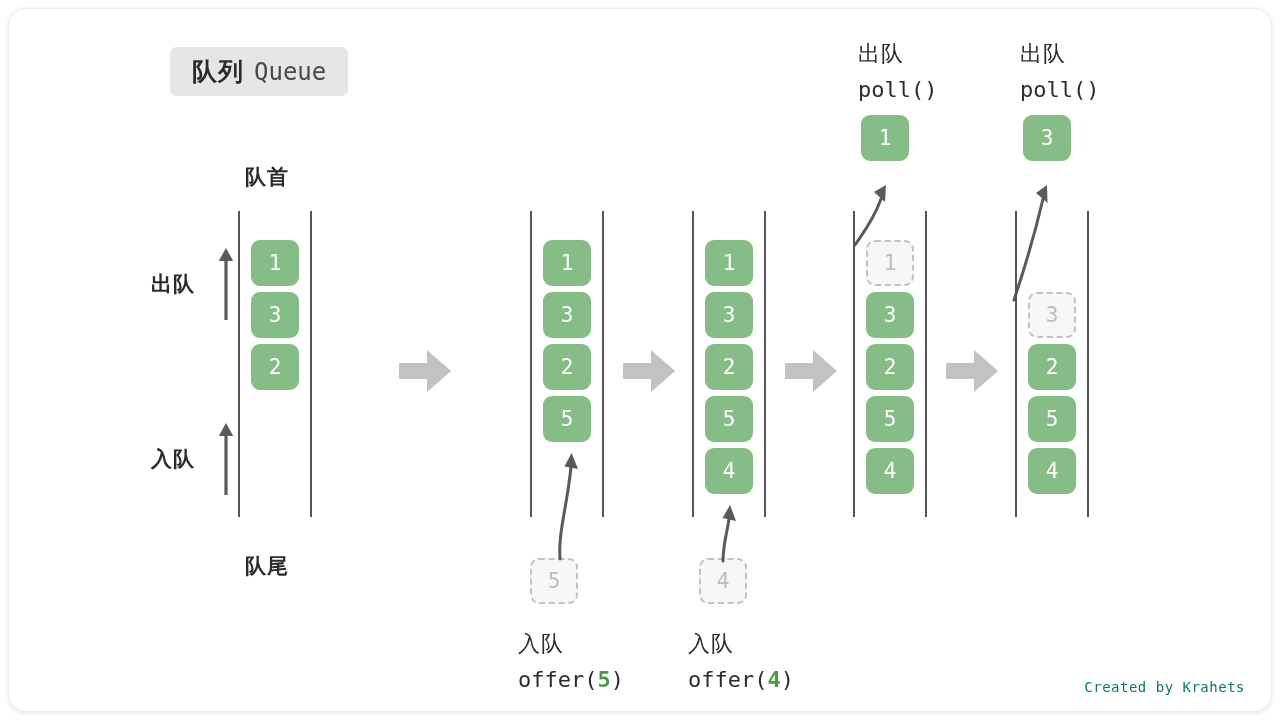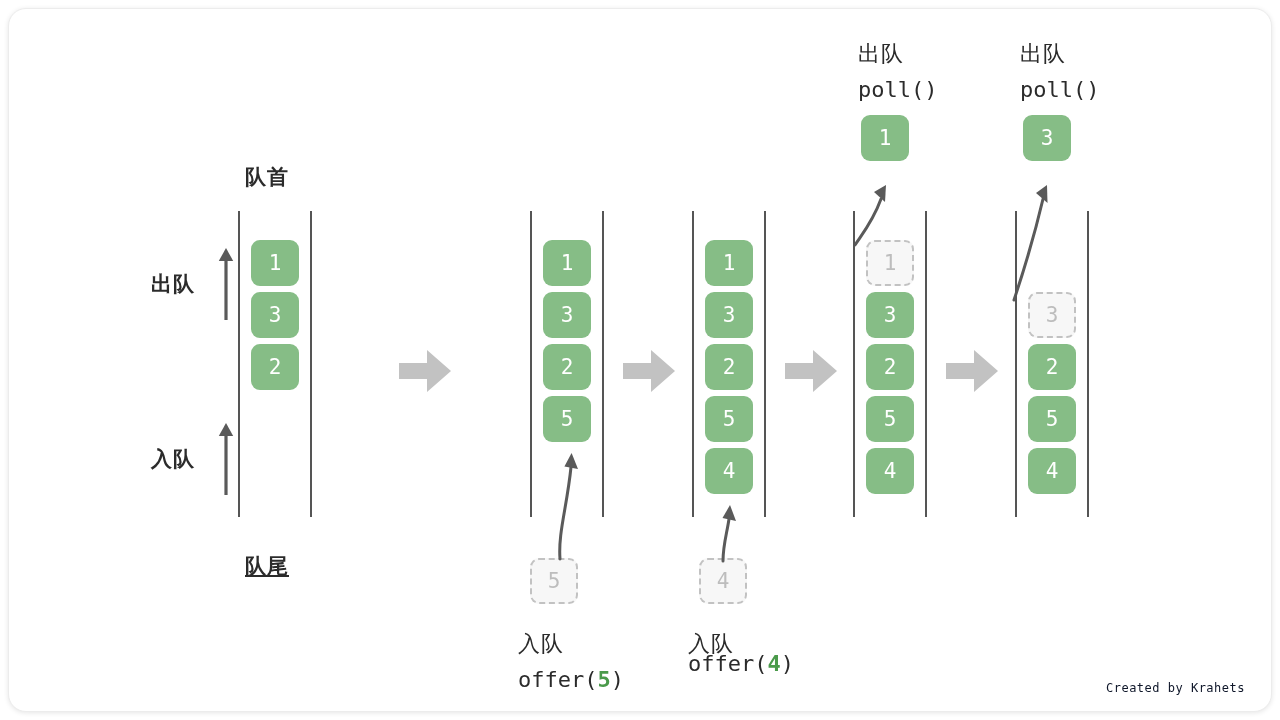--- a/index.html
+++ b/index.html
@@ -79,35 +79,38 @@
   
   .uparrow { position: absolute; }
 
   
   .chev { position: absolute; }
 
   .watermark {
     position: absolute;
     right: 28px; bottom: 18px;
     font-family: "DejaVu Sans Mono", "Liberation Mono", monospace;
-    font-size: 12px;
-    color: #0f172a;
+    font-size: 14px;
+    color: #0f766e;
     letter-spacing: 0.5px;
   }
   svg { overflow: visible; display: block; }
 </style>
 </head>
 <body>
 
 <div id="card">
   <div id="stage">
 
+    <div class="title-chip">
+      <span class="title-cn">队列</span><span class="title-en">Queue</span>
+    </div>
 
     <div class="lbl cn-bold" style="left:236px; top:154px;">队首</div>
-    <div class="lbl cn-bold" style="left:236px; top:543px;text-decoration:underline;">队尾</div>
+    <div class="lbl cn-bold" style="left:236px; top:543px;">队尾</div>
 
     <div class="lbl cn-bold" style="left:142px; top:261px;">出队</div>
     <div class="uparrow" style="left:206px; top:235px;">
       <svg width="22" height="76" viewBox="0 0 22 76">
         <path d="M11 76 L11 14" stroke="#5a5a5a" stroke-width="3.2" fill="none"></path>
         <path d="M11 4 L18.2 17 L3.8 17 Z" fill="#5a5a5a"></path>
       </svg>
     </div>
 
     <div class="lbl cn-bold" style="left:142px; top:436px;">入队</div>
@@ -167,21 +170,21 @@
       <div class="box filled" style="left:13px; top:237px;">4</div>
     </div>
     <div class="box ghost" style="position:absolute; left:690px; top:549px;">4</div>
     <div style="position:absolute; left:702px; top:484px;">
       <svg width="40" height="70" viewBox="0 0 40 70">
         <path d="M12 68 C 12 52, 16 40, 18 26" stroke="#5a5a5a" stroke-width="3" fill="none" stroke-linecap="round"></path>
         <path d="M19 12 L25 28 L11.5 25 Z" fill="#5a5a5a"></path>
       </svg>
     </div>
     <div class="lbl cn-reg" style="left:679px; top:620px;">入队</div>
-    <div class="lbl mono" style="left:679px; top:640px;"><span>offer(</span><span class="num">4</span><span>)</span></div>
+    <div class="lbl mono" style="left:679px; top:656px;"><span>offer(</span><span class="num">4</span><span>)</span></div>
 
     <div class="chev" style="left:776px; top:340px;">
       <svg width="52" height="44" viewBox="0 0 52 44">
         <path d="M0 14 L28 14 L28 1 L52 22 L28 43 L28 30 L0 30 Z" fill="#c2c2c2"></path>
       </svg>
     </div>
 
     <div class="lbl cn-reg" style="left:849px; top:30px;">出队</div>
     <div class="lbl mono" style="left:849px; top:66px;"><span>poll(</span><span class="num"></span><span>)</span></div>
     <div class="box filled" style="position:absolute; left:852px; top:106px;">1</div>

